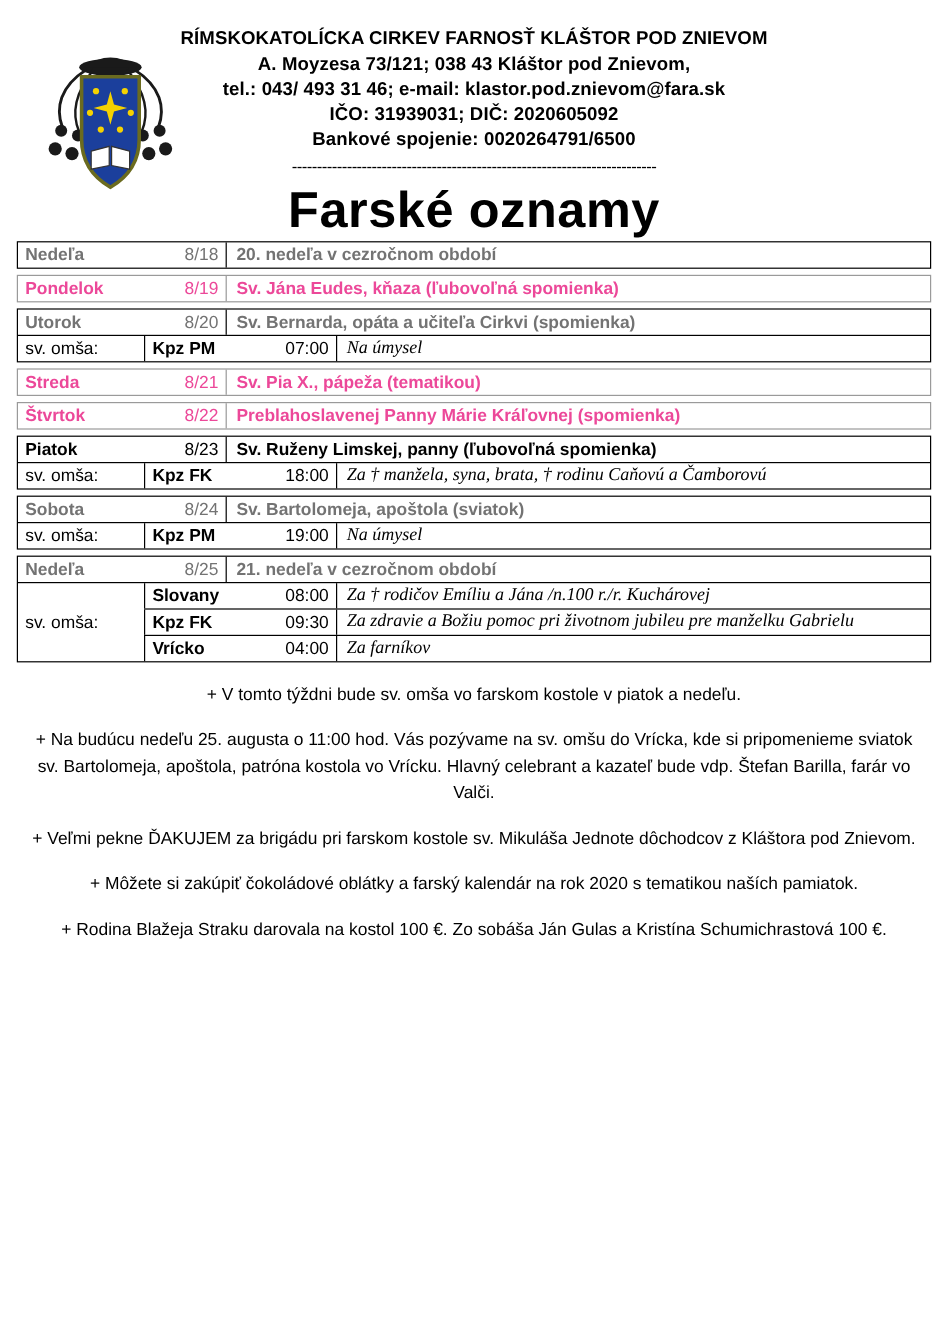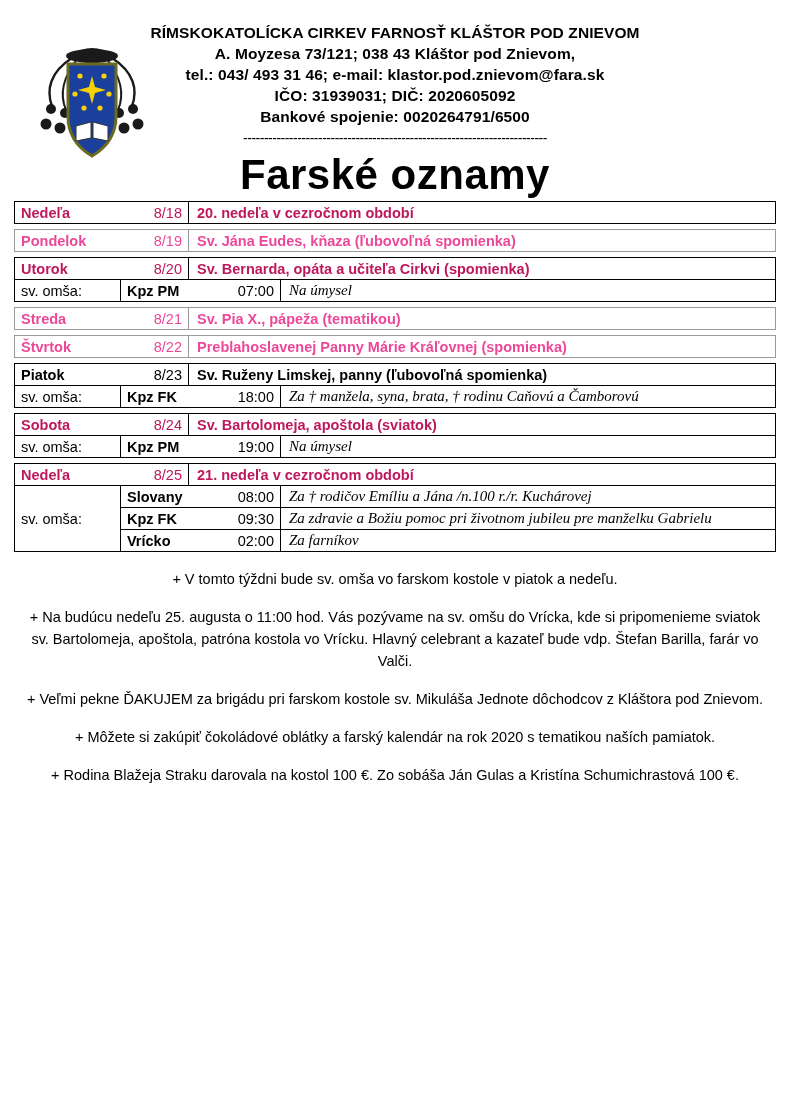--- a/index.html
+++ b/index.html
@@ -138,21 +138,21 @@
   
   .block.grey .c-day,
   .block.grey .c-date,
   .block.grey .c-text {
     color: #ec4899;
   }
   .block.grey .c-text {
     border-left: 1.5px solid #9a9a9a;
   }
   .redday .c-day, .redday .c-date, .redday .c-text {
-    color: #be185d;
+    color: #737373;
   }
   
   .grouprow {
     display: flex;
     align-items: stretch;
   }
   .group-label {
     width: 105px;
     flex: 0 0 105px;
     display: flex;
@@ -331,21 +331,21 @@
             <div class="c-date">08:00</div>
             <div class="c-text italic">Za † rodičov Emíliu a Jána /n.100 r./r. Kuchárovej</div>
           </div>
           <div class="row">
             <div class="c-place">Kpz FK</div>
             <div class="c-date">09:30</div>
             <div class="c-text italic">Za zdravie a Božiu pomoc pri životnom jubileu pre manželku Gabrielu</div>
           </div>
           <div class="row">
             <div class="c-place">Vrícko</div>
-            <div class="c-date">02:00</div>
+            <div class="c-date">04:00</div>
             <div class="c-text italic">Za farníkov</div>
           </div>
         </div>
       </div>
     </div>
 
   </div>
 
   <div class="notes">
     <div class="note">+ V tomto týždni bude sv. omša vo farskom kostole v piatok a nedeľu.</div>

